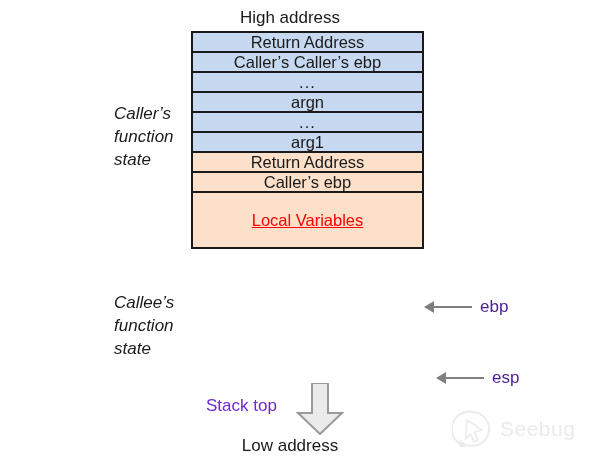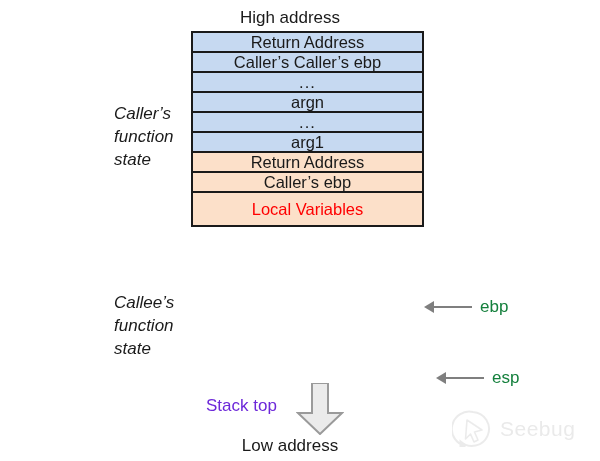--- a/index.html
+++ b/index.html
@@ -47,21 +47,21 @@
     display: flex;
     align-items: center;
     justify-content: center;
     font-size: 16.5px;
     line-height: 1;
     white-space: nowrap;
   }
   .stack-row:last-child { border-bottom: none; }
   .stack-row.caller  { background: #c6d9f1; }
   .stack-row.callee  { background: #fce0c9; }
-  .stack-row.tall    { height: 32px; }
+  .stack-row.tall    { height: 54px; text-decoration: underline; }
   .stack-row.ellipsis { letter-spacing: 1px; }
   .stack-row.locals  { color: #ff0000; }
 
   
   .group-label {
     position: absolute;
     font-size: 17px;
     line-height: 23px;
     color: #1a1a1a;
     text-align: left;
@@ -100,21 +100,21 @@
     top: 0;
     width: 0;
     height: 0;
     border-top: 6px solid transparent;
     border-bottom: 6px solid transparent;
     border-right: 10px solid #7f7f7f;
   }
   .marker-text {
     margin-left: 8px;
     font-size: 17px;
-    color: #15803d;
+    color: #4c1d95;
     white-space: nowrap;
   }
 
   
   #stack-top-label {
     position: absolute;
     left: 206px;
     top: 396px;
     font-size: 17px;
     color: #6d28d9;

